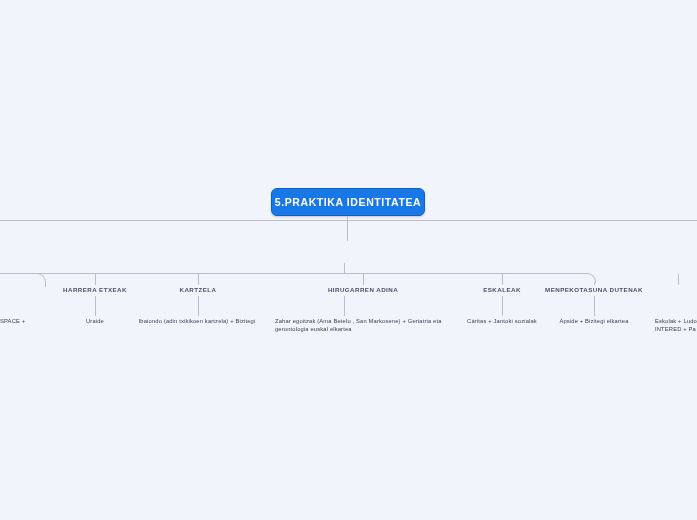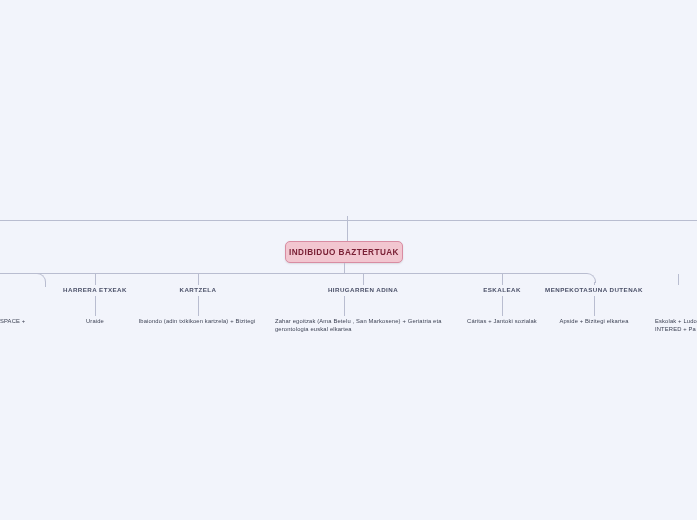--- a/index.html
+++ b/index.html
@@ -112,28 +112,28 @@
   .leaf-label.centered {
     text-align: center;
     transform: translateX(-50%);
   }
 </style>
 </head>
 <body>
 
 <div id="canvas">
 
+  <div class="node node-root">5.PRAKTIKA IDENTITATEA</div>
 
   <div class="line vline" style="left:347px; top:216px; height:5px;"></div>
 
   <div class="line hline" style="left:0px; top:220px; width:697px;"></div>
 
   <div class="line vline" style="left:347px; top:221px; height:20px;"></div>
 
-  <div class="node node-second">INDIBIDUO BAZTERTUAK</div>
 
   <div class="line vline" style="left:344px; top:263px; height:11px;"></div>
 
   <div class="line hline" style="left:0px; top:273px; width:587px;"></div>
   <div class="elbow elbow-right" style="left:586px; top:273px;"></div>
 
   <div class="elbow elbow-right" style="left:36px; top:273px;"></div>
 
   <div class="line vline" style="left:45px; top:282px; height:5px;"></div>
   <div class="line vline" style="left:95px; top:274px; height:11px;"></div>

